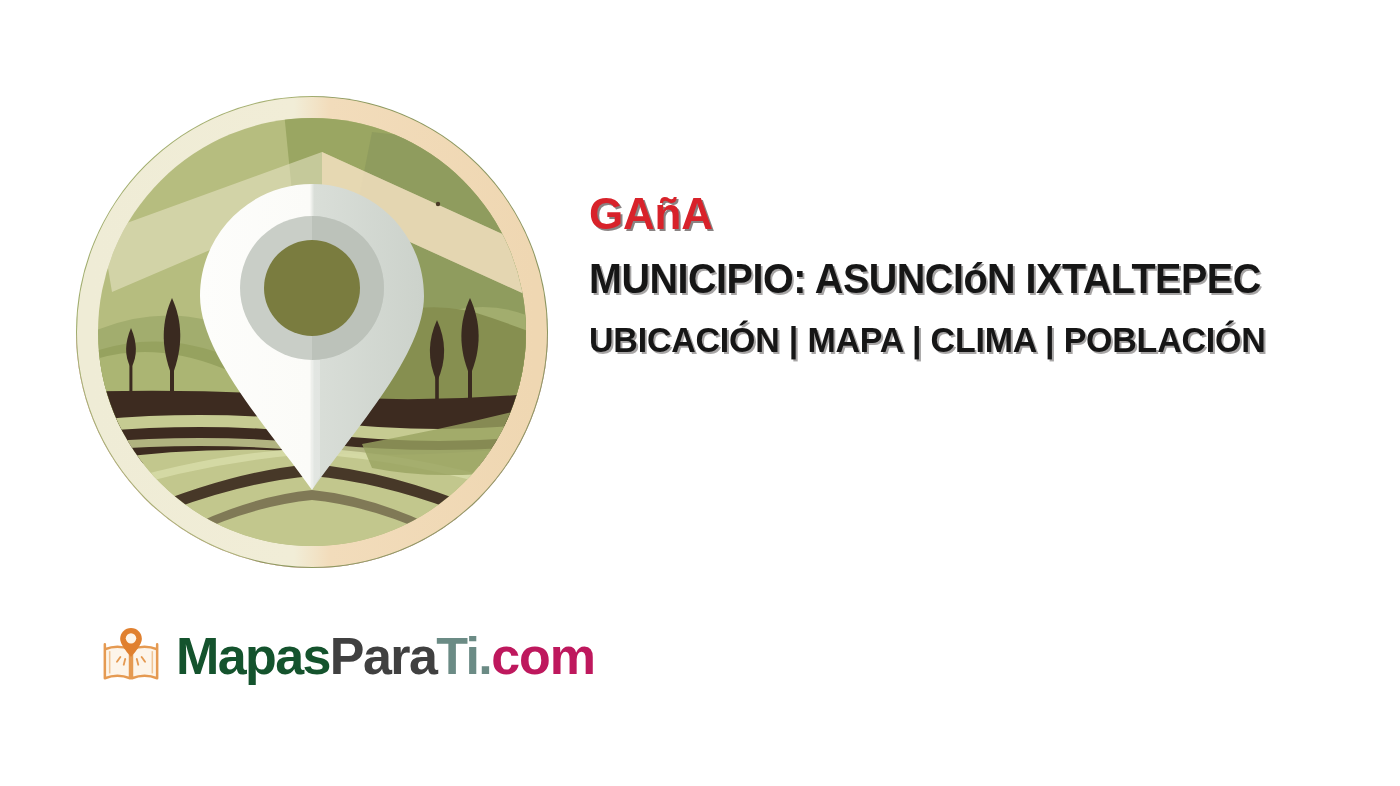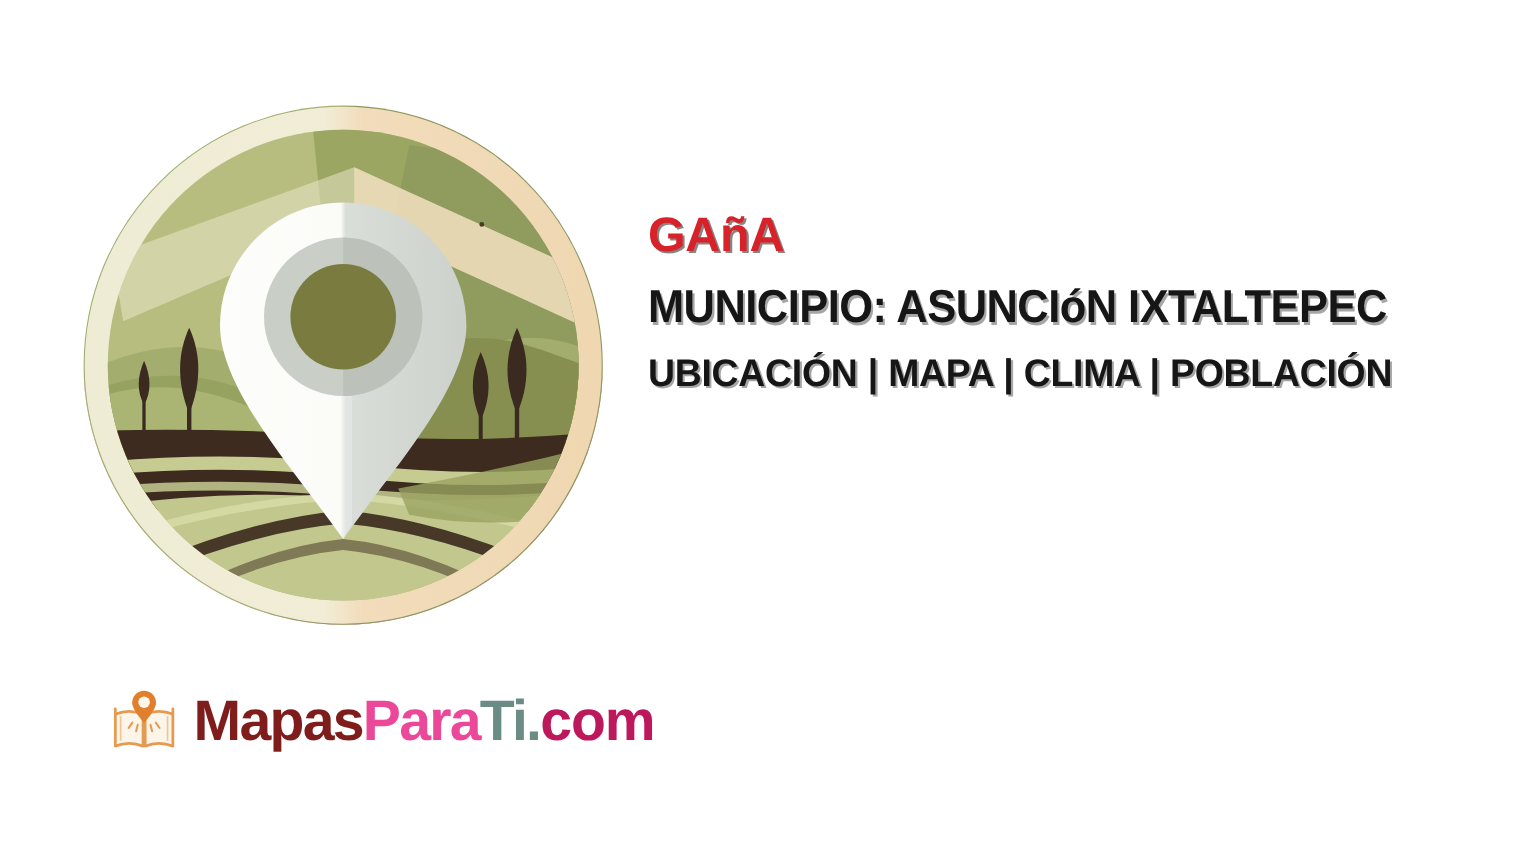--- a/index.html
+++ b/index.html
@@ -108,22 +108,22 @@
     flex: 0 0 auto;
   }
   #brand-text {
     font-size: 52px;
     font-weight: 700;
     line-height: 1;
     letter-spacing: -1.6px;
     white-space: nowrap;
     font-family: "Liberation Sans", sans-serif;
   }
-  .brand-seg-1 { color: #7f1d1d; }
-  .brand-seg-2 { color: #ec4899; }
+  .brand-seg-1 { color: #14532d; }
+  .brand-seg-2 { color: #404040; }
   .brand-seg-3 { color: #6b8b85; }
   .brand-seg-4 { color: #be185d; letter-spacing: -1px; }
 </style>
 </head>
 <body>
 
 <div id="page">
 
   <div id="emblem-wrap">
     <svg id="emblem-svg" viewBox="0 0 480 480" xmlns="http://www.w3.org/2000/svg">

